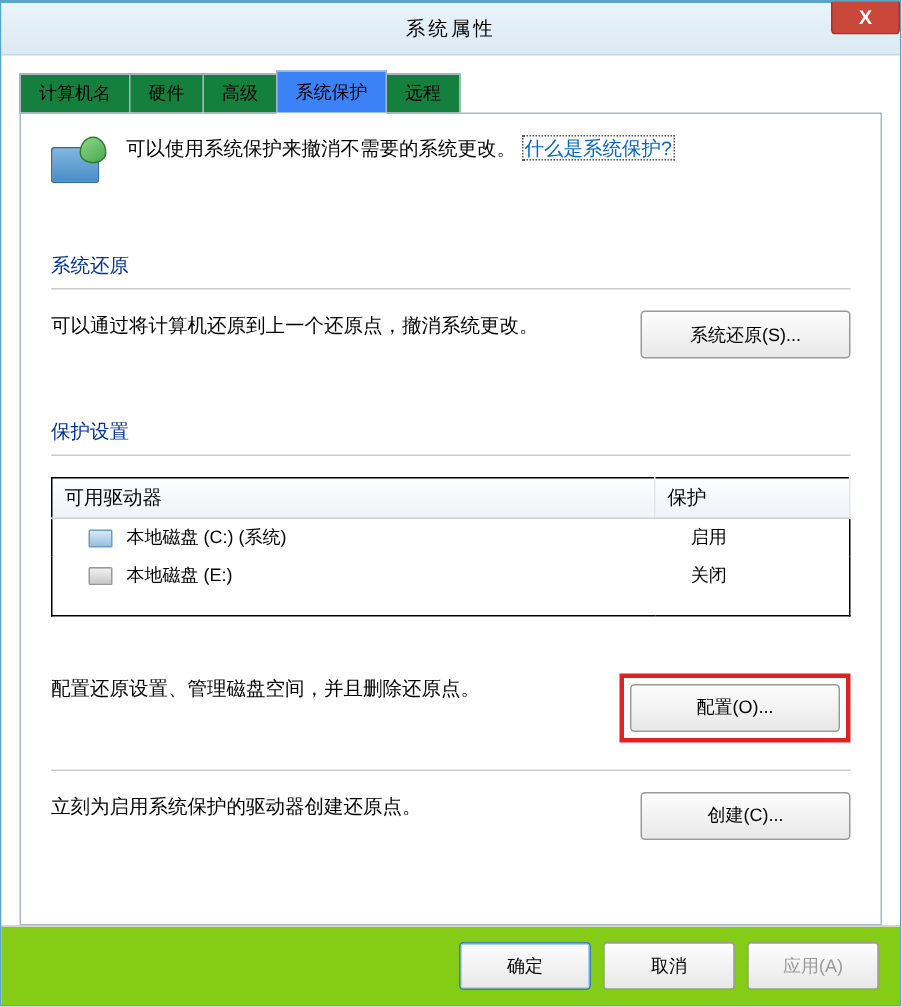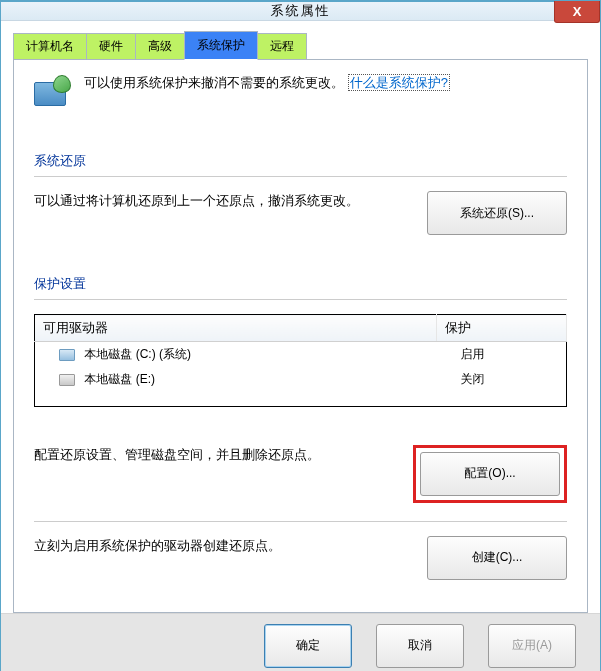--- a/index.html
+++ b/index.html
@@ -61,21 +61,21 @@
 }
 .tabs {
   display: flex;
   gap: 0;
   margin-bottom: -1px;
 }
 .tab {
   padding: 4px 12px;
   border: 1px solid #aab6c4;
   border-bottom: none;
-  background: #bef264;
+  background: #15803d;
   font-size: 12px;
   cursor: pointer;
   margin-right: -1px;
   position: relative;
   color: #000;
 }
 .tab.active {
   background: #3b82f6;
   border-bottom: 1px solid #fff;
   z-index: 2;
@@ -147,21 +147,21 @@
   gap: 14px;
   margin-bottom: 40px;
 }
 .restore-row .text {
   flex: 1;
   font-size: 13px;
   line-height: 1.6;
 }
 .win-btn {
   min-width: 140px;
-  height: 44px;
+  height: 32px;
   background: linear-gradient(#fdfdfd, #e8e8e8);
   border: 1px solid #9a9a9a;
   border-radius: 3px;
   font-size: 12px;
   cursor: pointer;
   font-family: inherit;
   padding: 0 14px;
 }
 .win-btn:disabled {
   color: #9a9a9a;
@@ -215,24 +215,24 @@
 }
 .highlight-box {
   border: 3px solid #d22;
   padding: 4px;
   display: inline-block;
 }
 .highlight-box .win-btn { margin: 0; }
 .bottom-bar {
   display: flex;
   justify-content: flex-end;
-  gap: 24px;
-  padding: 10px 24px;
+  gap: 8px;
+  padding: 10px 14px;
   border-top: 1px solid #d6d6d6;
-  background: #e5e5e5;
+  background: #84cc16;
 }
 .bottom-bar .win-btn { min-width: 88px; }
 .bottom-bar .win-btn.default {
   border: 1px solid #3c7fb1;
   box-shadow: 0 0 0 1px #a7d3f0 inset;
 }
 </style>
 </head>
 <body>
 

